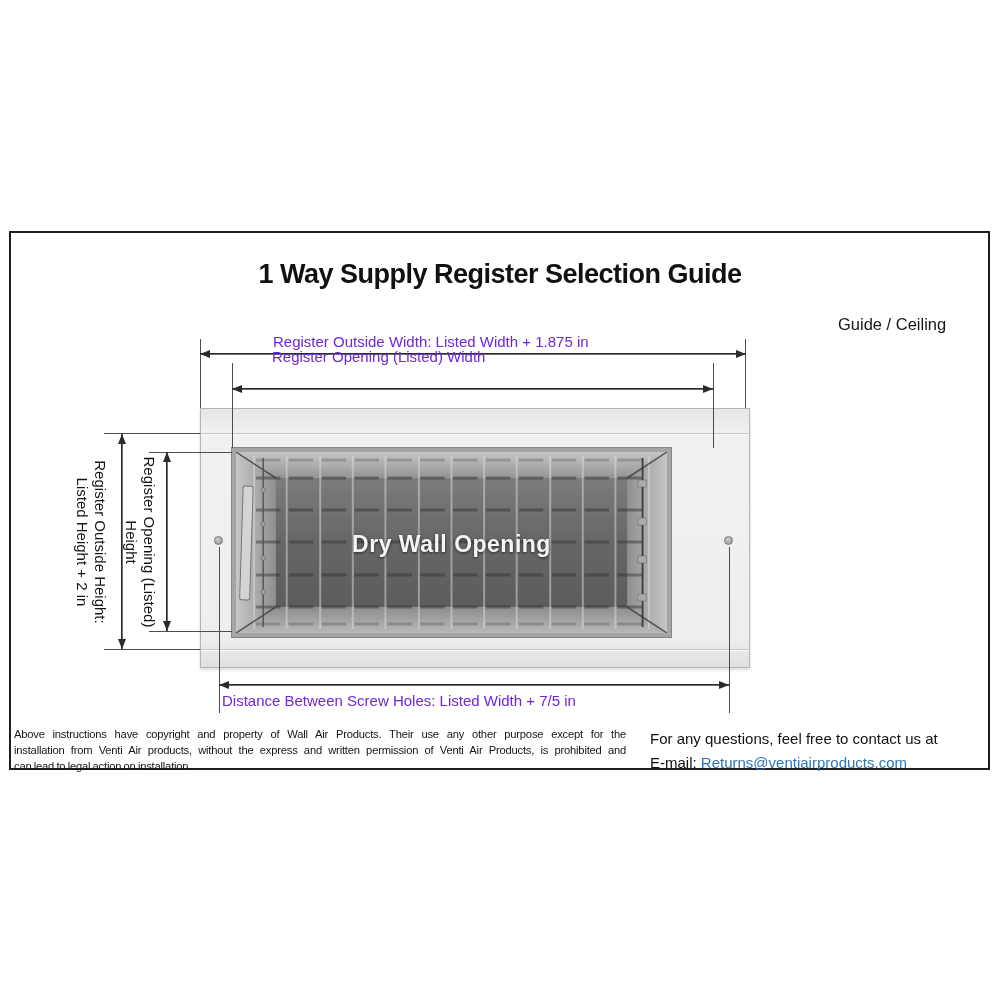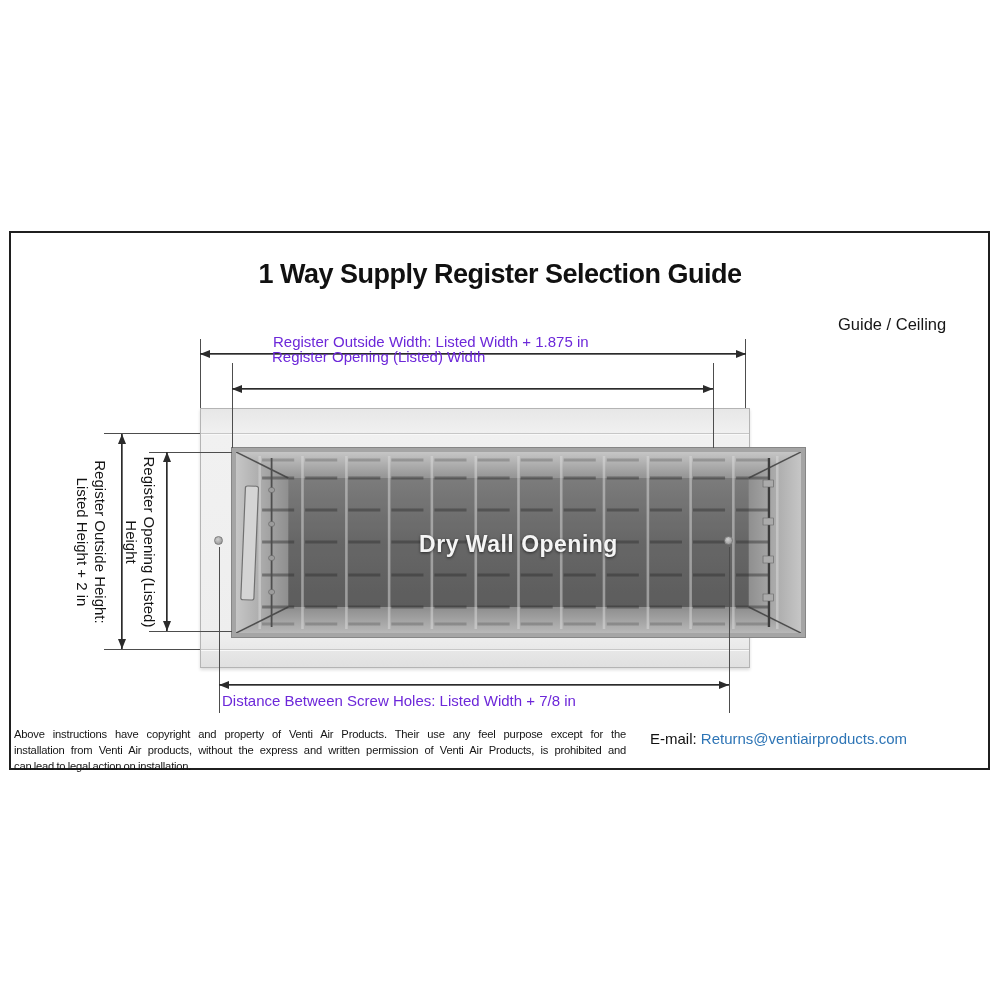--- a/index.html
+++ b/index.html
@@ -31,21 +31,21 @@
   .dim-label{position:absolute;font-size:15px;text-align:left;color:#6d28d9;z-index:6;white-space:nowrap;}
   .rot-label{position:absolute;z-index:6;text-align:center;font-size:15px;line-height:17.5px;
              white-space:nowrap;color:#141414;transform:translate(-50%,-50%) rotate(90deg);}
 
   
   .flange{position:absolute;left:200px;top:408px;width:550px;height:260px;box-sizing:border-box;
           background:linear-gradient(180deg,#e7e7e7,#f1f1f1 10%,#eeeeee 88%,#e0e0e0);
           border:1px solid #b4b4b4;box-shadow:0 2px 3px rgba(0,0,0,.14);z-index:1;}
   .bevel{position:absolute;left:0;right:0;height:1px;background:#c7c7c7;box-shadow:0 1px 0 #f9f9f9;}
   .bevel.b1{top:24px;} .bevel.b2{top:240px;}
-  .opening{position:absolute;left:31px;top:39px;width:573px;height:189px;box-sizing:border-box;
+  .opening{position:absolute;left:31px;top:39px;width:439px;height:189px;box-sizing:border-box;
            background:#6e6e6e;border:4px solid #a5a5a5;box-shadow:0 0 0 1px #868686;}
   .opening svg{display:block;width:100%;height:100%;}
   .opening-label{position:absolute;inset:0;display:flex;align-items:center;justify-content:center;
            padding-top:3px;font-size:23px;font-weight:700;letter-spacing:.5px;color:#f5f5f5;
            text-shadow:0 1px 3px rgba(0,0,0,.6);pointer-events:none;}
   .screw{position:absolute;width:9px;height:9px;border-radius:50%;box-sizing:border-box;z-index:4;
          background:radial-gradient(circle at 40% 35%,#cfcfcf,#8d8d8d);border:1px solid #7c7c7c;}
 
   
   .copyright{position:absolute;left:14px;top:726px;width:612px;font-size:11.2px;line-height:16px;
@@ -175,27 +175,28 @@
     <div>Register Opening (Listed)</div>
     <div>Height</div>
   </div>
   <div class="varrow" style="left:162px;top:452px;height:179px;"></div>
   <div class="ext-h" style="left:149px;top:452px;width:83px;"></div>
   <div class="ext-h" style="left:149px;top:631px;width:83px;"></div>
 
   <div class="ext-v" style="left:219px;top:547px;height:166px;"></div>
   <div class="ext-v" style="left:729px;top:547px;height:166px;"></div>
   <div class="harrow" style="left:219px;top:680px;width:510px;"></div>
-  <div class="dim-label" style="left:222px;top:692px;width:500px;">Distance Between Screw Holes: Listed Width + 7/8 in</div>
+  <div class="dim-label" style="left:222px;top:692px;width:500px;">Distance Between Screw Holes: Listed Width + 7/5 in</div>
 
   <div class="copyright">
-    <div class="jline">Above instructions have copyright and property of Venti Air Products. Their use any feel purpose except for the</div>
+    <div class="jline">Above instructions have copyright and property of Wall Air Products. Their use any other purpose except for the</div>
     <div class="jline">installation from Venti Air products, without the express and written permission of Venti Air Products, is prohibited and</div>
     <div class="jlast">can lead to legal action on installation.</div>
   </div>
   <div class="contact">
+    <div>For any questions, feel free to contact us at</div>
     <div>
       <span>E-mail:</span>
       <a class="email-link" style="color: rgb(46, 117, 182);">Returns@ventiairproducts.com</a>
     </div>
   </div>
 
 </div>
 
 </body></html>

